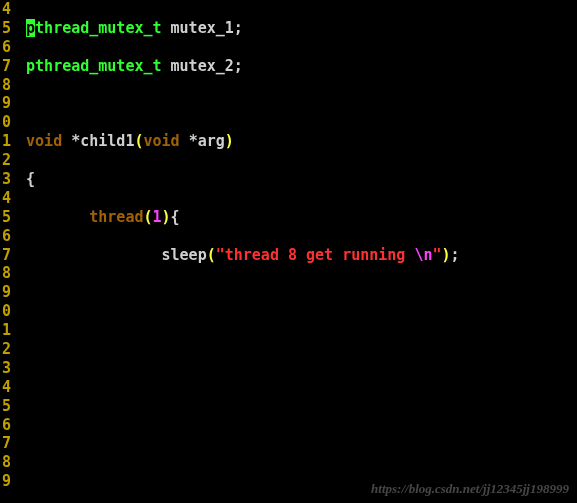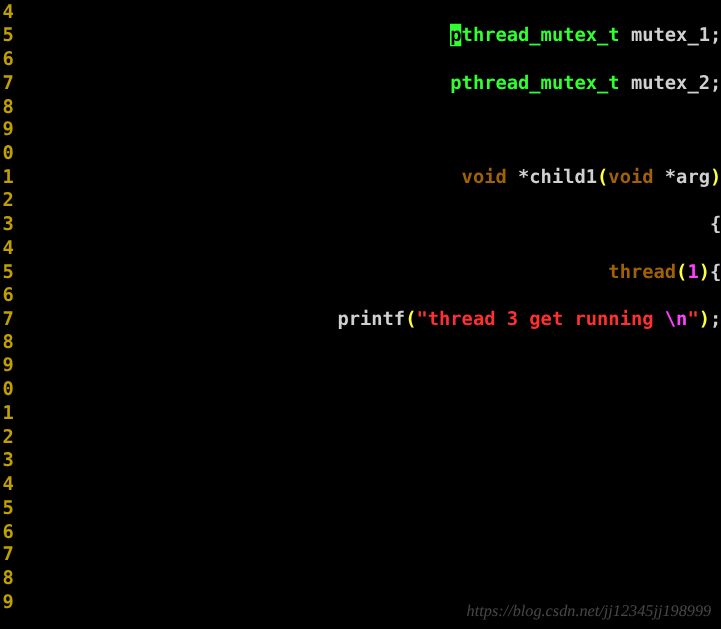--- a/index.html
+++ b/index.html
@@ -23,42 +23,41 @@
   text-align: right;
   padding-right: 4px;
   user-select: none;
   flex-shrink: 0;
 }
 .gutter div { padding: 0 2px; }
 .code {
   flex: 1;
   white-space: pre;
   color: #d0d0d0;
-  text-align: right;
 }
 .line { min-height: 1.26em; }
 .kw { color: #a16207; }
 .type { color: #30ff30; }
 .num { color: #ff40ff; }
 .str { color: #ff3030; }
 .esc { color: #ff40ff; }
 .paren-y { color: #ffff40; }
 .brace { color: #d0d0d0; }
 .ident { color: #d0d0d0; }
 .punct { color: #d0d0d0; }
 .cursor { background: #30ff30; color: #000; }
 .watermark {
   position: absolute;
   bottom: 6px;
   right: 8px;
   color: rgba(200,200,200,0.35);
   font-size: 13px;
   font-style: italic;
   font-family: serif;
-  font-weight: normal;
+  font-weight: bold;
 }
 </style>
 </head>
 <body>
 
 <div class="editor">
   <div class="gutter">
     <div>4</div>
     <div>5</div>
     <div>6</div>
@@ -86,21 +85,21 @@
     <div>8</div>
     <div>9</div>
   </div>
   <div class="code">
 <div class="line"> <span class="cursor">p</span><span class="type">thread_mutex_t</span> <span class="ident">mutex_1</span><span class="punct">;</span></div>
 <div class="line"> <span class="type">pthread_mutex_t</span> <span class="ident">mutex_2</span><span class="punct">;</span></div>
 <div class="line"></div>
 <div class="line"> <span class="kw">void</span> <span class="punct">*</span><span class="ident">child1</span><span class="paren-y">(</span><span class="kw">void</span> <span class="punct">*</span><span class="ident">arg</span><span class="paren-y">)</span></div>
 <div class="line"> <span class="brace">{</span></div>
 <div class="line"><span>        </span><span class="kw">thread</span><span class="paren-y">(</span><span class="num">1</span><span class="paren-y">)</span><span class="brace">{</span></div>
-<div class="line"><span>                </span><span class="ident">printf</span><span class="paren-y">(</span><span class="str">"</span><span class="str">thread 3 get running </span><span class="esc">\n</span><span class="str">"</span><span class="paren-y">)</span><span class="punct">;</span></div>
+<div class="line"><span>                </span><span class="ident">sleep</span><span class="paren-y">(</span><span class="str">"</span><span class="str">thread 8 get running </span><span class="esc">\n</span><span class="str">"</span><span class="paren-y">)</span><span class="punct">;</span></div>
 
 
 
 
 
 
 
 
 
 

